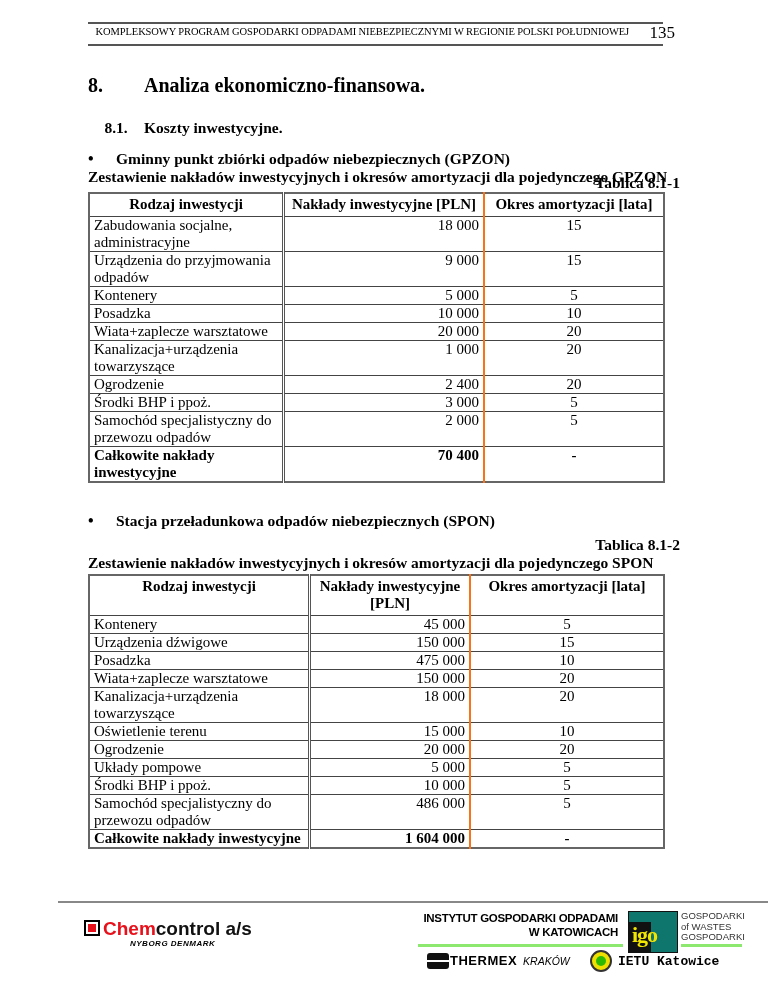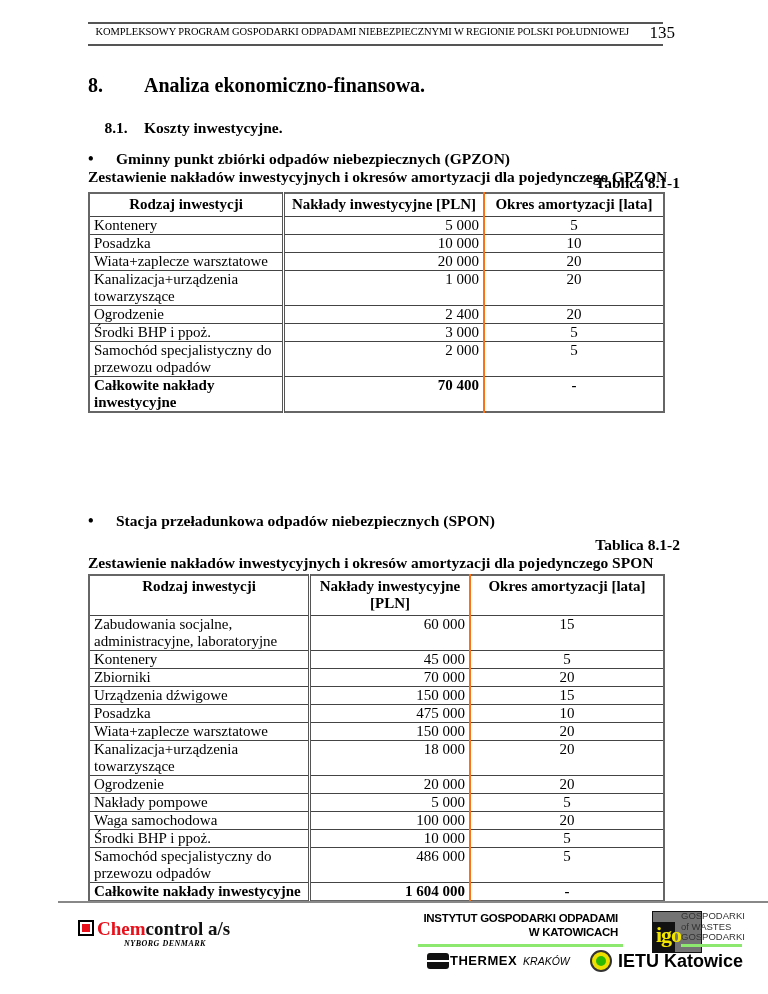--- a/index.html
+++ b/index.html
@@ -35,46 +35,46 @@
 
   #t1 { top: 192px; width: 577px; }
   #t1 .col1 { width: 184px; }
   #t1 .col2 { width: 190px; }
   #t2 { top: 574px; width: 577px; }
   #t2 .col1 { width: 210px; }
   #t2 .col2 { width: 150px; }
 
   .footer-line { position: absolute; left: 58px; top: 901px; width: 710px; border-top: 2px solid #888; }
 
-  .chemcontrol { position: absolute; left: 78px; top: 918px; font-family: Liberation Serif, serif; text-align: right; }
+  .chemcontrol { position: absolute; left: 84px; top: 918px; font-family: Liberation Sans, sans-serif; text-align: right; }
   .chemcontrol .logo-box { display: inline-block; width: 12px; height: 12px; border: 2px solid #000; background: #fff; position: relative; top: 1px; margin-right: 3px; }
   .chemcontrol .logo-box::after { content: ""; position: absolute; left: 2px; top: 2px; width: 8px; height: 8px; background: #e8101a; }
   .chemcontrol .name-red { color: #e8101a; font-weight: bold; font-size: 19px; }
   .chemcontrol .name-black { color: #111; font-weight: bold; font-size: 19px; }
   .chemcontrol .sub { position: absolute; left: 46px; top: 21px; font-size: 8px; font-weight: bold; font-style: italic; letter-spacing: 0.5px; white-space: nowrap; }
 
   .igo-text { position: absolute; left: 418px; top: 911px; font-family: "Liberation Sans", "DejaVu Sans", sans-serif; font-weight: bold; font-size: 11.5px; text-align: right; line-height: 14px; width: 200px; letter-spacing: -0.3px; }
   .igo-green-line { position: absolute; left: 418px; top: 944px; width: 205px; height: 3px; background: #8de86f; }
-  .igo-logo { position: absolute; left: 652px; top: 911px; width: 48px; height: 40px; background: #737373; border: 1px solid #111; }
+  .igo-logo { position: absolute; left: 628px; top: 911px; width: 48px; height: 40px; background: #0f766e; border: 1px solid #111; }
   .igo-logo .black { position: absolute; left: 0; bottom: 0; width: 22px; height: 30px; background: #111; }
   .igo-logo .txt { position: absolute; left: 3px; top: 10px; font-family: "Liberation Serif", serif; font-weight: bold; font-size: 22px; color: #f2e600; letter-spacing: -1px; }
   .iwm-text { position: absolute; left: 681px; top: 911px; font-family: "Liberation Sans", "DejaVu Sans", sans-serif; font-size: 9.5px; line-height: 10.5px; color: #333; }
   .iwm-line { position: absolute; left: 681px; top: 944px; width: 61px; height: 3px; background: #8de86f; }
 
   .thermex { position: absolute; left: 427px; top: 951px; font-family: "Liberation Sans", "DejaVu Sans", sans-serif; white-space: nowrap; }
   .thermex .mark { display: inline-block; width: 22px; height: 16px; position: relative; vertical-align: middle; margin-right: 1px; }
   .thermex .mark::before { content: ""; position: absolute; left: 0; top: 0; width: 22px; height: 7px; background: #111; border-radius: 3px 3px 0 0; }
   .thermex .mark::after { content: ""; position: absolute; left: 0; top: 9px; width: 22px; height: 7px; background: #111; border-radius: 0 0 3px 3px; }
   .thermex .brand { font-weight: 900; font-size: 13px; letter-spacing: 0.5px; vertical-align: middle; }
   .thermex .city { font-style: italic; font-size: 10.5px; margin-left: 6px; vertical-align: middle; }
 
   .ietu { position: absolute; left: 590px; top: 950px; font-family: "Liberation Sans", "DejaVu Sans", sans-serif; white-space: nowrap; }
   .ietu .emblem { display: inline-block; width: 18px; height: 18px; border-radius: 50%; background: #f0e000; border: 2px solid #333; position: relative; vertical-align: middle; }
   .ietu .emblem::after { content: ""; position: absolute; left: 4px; top: 4px; width: 10px; height: 10px; border-radius: 50%; background: #2fb800; }
-  .ietu .label { font-weight: bold; font-size: 18px; margin-left: 6px; vertical-align: middle; }
+  .ietu .label { font-weight: bold; font-size: 13px; margin-left: 6px; vertical-align: middle; font-family: Liberation Mono, monospace; }
 </style>
 </head>
 <body>
 
 <div class="page-header">
   <span class="running-title">KOMPLEKSOWY PROGRAM GOSPODARKI ODPADAMI NIEBEZPIECZNYMI W REGIONIE POLSKI POŁUDNIOWEJ</span>
   <span class="page-number">135</span>
 </div>
 
 <div class="h1">
@@ -95,20 +95,30 @@
 <table class="data" id="t1">
   <thead>
     <tr>
       <th class="col1">Rodzaj inwestycji</th>
       <th class="col2">Nakłady inwestycyjne [PLN]</th>
       <th>Okres amortyzacji [lata]</th>
     </tr>
   </thead>
   <tbody id="t1-body">
       <tr>
+        <td class="col1">Zabudowania socjalne, administracyjne</td>
+        <td class="col2 num">18 000</td>
+        <td class="per">15</td>
+      </tr>
+      <tr>
+        <td class="col1">Urządzenia do przyjmowania odpadów</td>
+        <td class="col2 num">9 000</td>
+        <td class="per">15</td>
+      </tr>
+      <tr>
         <td class="col1">Kontenery</td>
         <td class="col2 num">5 000</td>
         <td class="per">5</td>
       </tr>
       <tr>
         <td class="col1">Posadzka</td>
         <td class="col2 num">10 000</td>
         <td class="per">10</td>
       </tr>
       <tr>
@@ -153,33 +163,23 @@
 <table class="data" id="t2">
   <thead>
     <tr>
       <th class="col1">Rodzaj inwestycji</th>
       <th class="col2">Nakłady inwestycyjne [PLN]</th>
       <th>Okres amortyzacji [lata]</th>
     </tr>
   </thead>
   <tbody id="t2-body">
       <tr>
-        <td class="col1">Zabudowania socjalne, administracyjne, laboratoryjne</td>
-        <td class="col2 num">60 000</td>
-        <td class="per">15</td>
-      </tr>
-      <tr>
         <td class="col1">Kontenery</td>
         <td class="col2 num">45 000</td>
         <td class="per">5</td>
-      </tr>
-      <tr>
-        <td class="col1">Zbiorniki</td>
-        <td class="col2 num">70 000</td>
-        <td class="per">20</td>
       </tr>
       <tr>
         <td class="col1">Urządzenia dźwigowe</td>
         <td class="col2 num">150 000</td>
         <td class="per">15</td>
       </tr>
       <tr>
         <td class="col1">Posadzka</td>
         <td class="col2 num">475 000</td>
         <td class="per">10</td>
@@ -188,33 +188,33 @@
         <td class="col1">Wiata+zaplecze warsztatowe</td>
         <td class="col2 num">150 000</td>
         <td class="per">20</td>
       </tr>
       <tr>
         <td class="col1">Kanalizacja+urządzenia towarzyszące</td>
         <td class="col2 num">18 000</td>
         <td class="per">20</td>
       </tr>
       <tr>
+        <td class="col1">Oświetlenie terenu</td>
+        <td class="col2 num">15 000</td>
+        <td class="per">10</td>
+      </tr>
+      <tr>
         <td class="col1">Ogrodzenie</td>
         <td class="col2 num">20 000</td>
         <td class="per">20</td>
       </tr>
       <tr>
-        <td class="col1">Nakłady pompowe</td>
+        <td class="col1">Układy pompowe</td>
         <td class="col2 num">5 000</td>
         <td class="per">5</td>
-      </tr>
-      <tr>
-        <td class="col1">Waga samochodowa</td>
-        <td class="col2 num">100 000</td>
-        <td class="per">20</td>
       </tr>
       <tr>
         <td class="col1">Środki BHP i ppoż.</td>
         <td class="col2 num">10 000</td>
         <td class="per">5</td>
       </tr>
       <tr>
         <td class="col1">Samochód specjalistyczny do przewozu odpadów</td>
         <td class="col2 num">486 000</td>
         <td class="per">5</td>

